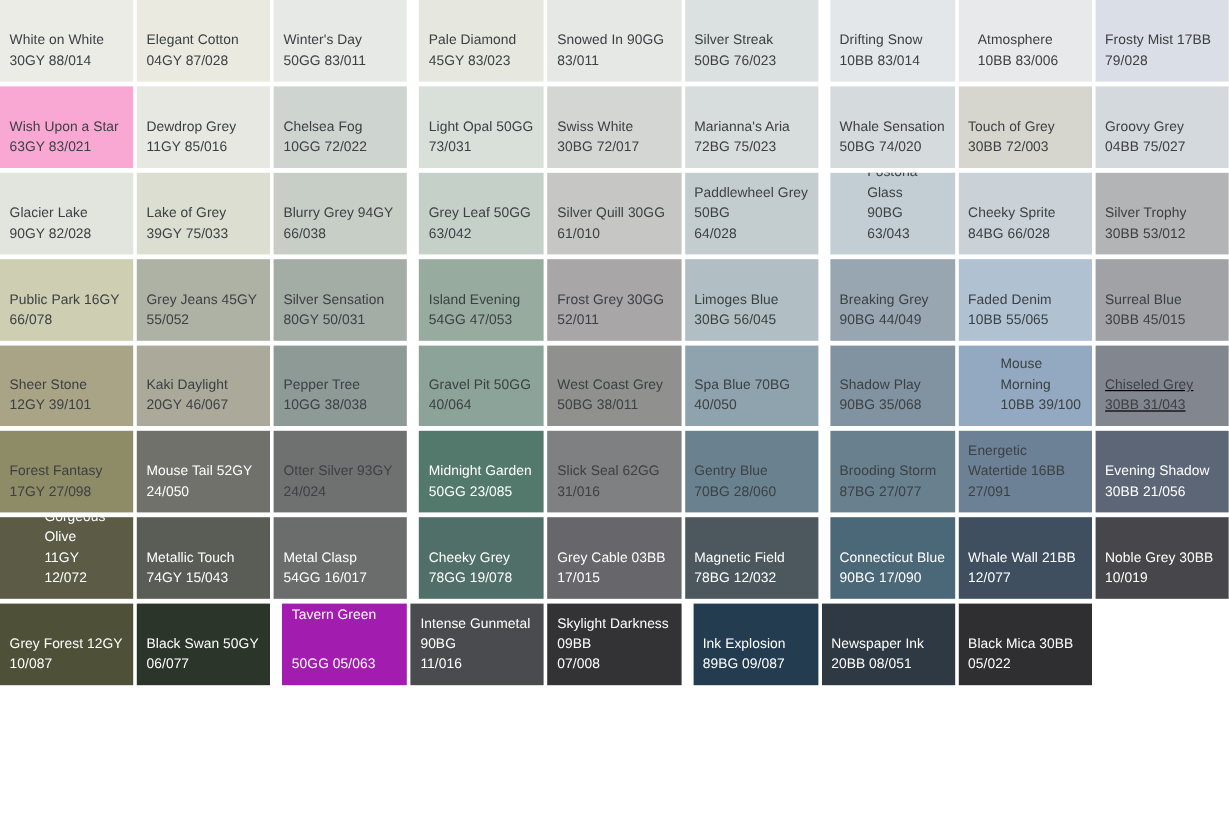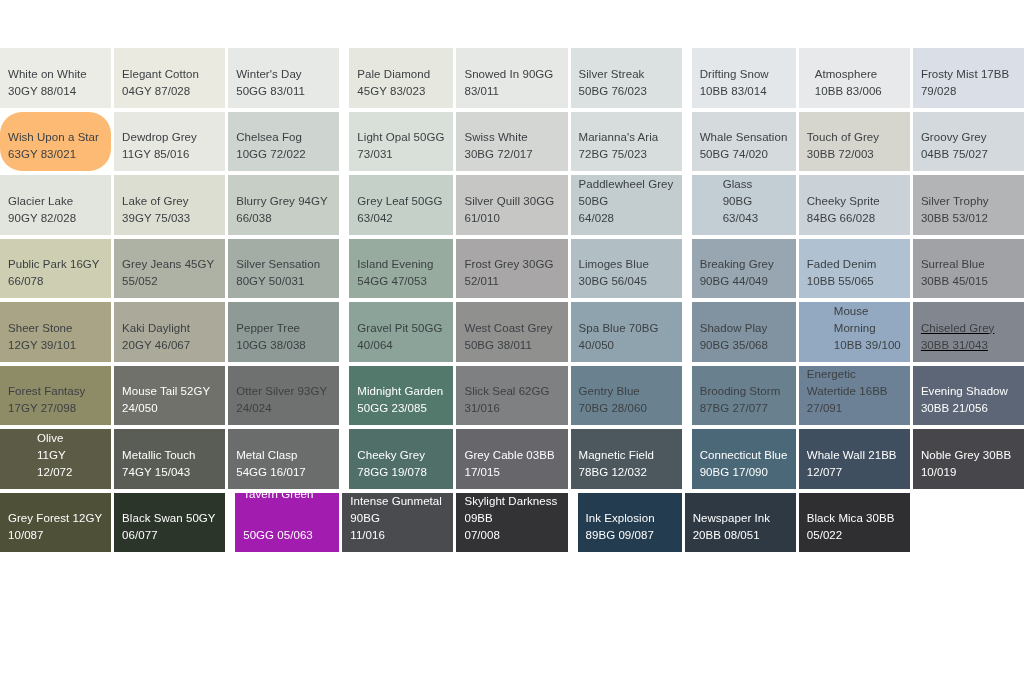--- a/index.html
+++ b/index.html
@@ -9,29 +9,28 @@
     background: #ffffff;
   }
   body {
     width: 1024px;
     height: 697px;
     overflow: hidden;
     font-family: "Liberation Sans", "DejaVu Sans", sans-serif;
   }
   #swatch-grid {
     width: 1024px;
-    height: 504px;
+    height: 571px;
     display: grid;
     grid-template-columns: repeat(9, 1fr);
     grid-template-rows: repeat(8, 1fr);
     column-gap: 3px;
     row-gap: 4px;
     background: #ffffff;
     box-sizing: border-box;
-    margin-top: 48px;
   }
   
   #swatch-grid .swatch.group-start {
     margin-left: 7px;
   }
   .swatch {
     position: relative;
     display: flex;
     flex-direction: column;
     justify-content: flex-end;
@@ -97,21 +96,21 @@
       <span class="sw-code sw-text">10BB 83/014</span>
     </div>
     <div class="swatch dark-text" style="background: rgb(232, 233, 234); padding-left: 16px;">
       <span class="sw-name sw-text">Atmosphere</span>
       <span class="sw-code sw-text">10BB 83/006</span>
     </div>
     <div class="swatch dark-text" style="background: rgb(218, 222, 230);">
       <span class="sw-name sw-text">Frosty Mist 17BB</span>
       <span class="sw-code sw-text">79/028</span>
     </div>
-    <div class="swatch dark-text" style="background: #fdba74; border-radius: 22px;">
+    <div class="swatch dark-text" style="background: #f9a8d4;">
       <span class="sw-name sw-text">Wish Upon a Star</span>
       <span class="sw-code sw-text">63GY 83/021</span>
     </div>
     <div class="swatch dark-text" style="background: rgb(232, 232, 227);">
       <span class="sw-name sw-text">Dewdrop Grey</span>
       <span class="sw-code sw-text">11GY 85/016</span>
     </div>
     <div class="swatch dark-text" style="background: rgb(206, 212, 208);">
       <span class="sw-name sw-text">Chelsea Fog</span>
       <span class="sw-code sw-text">10GG 72/022</span>

